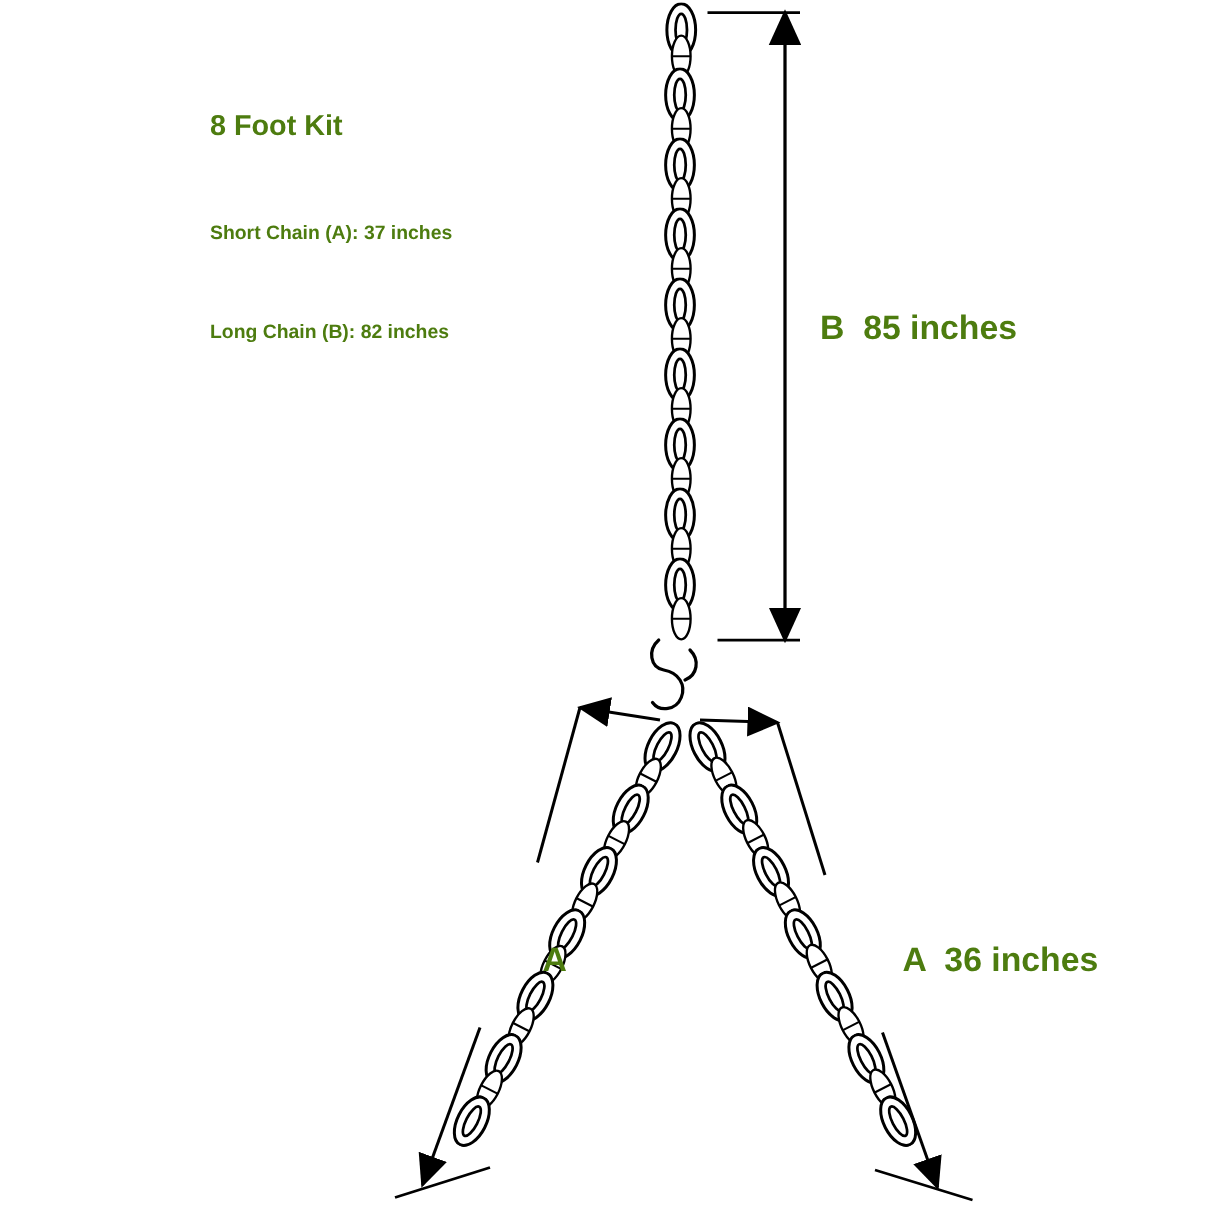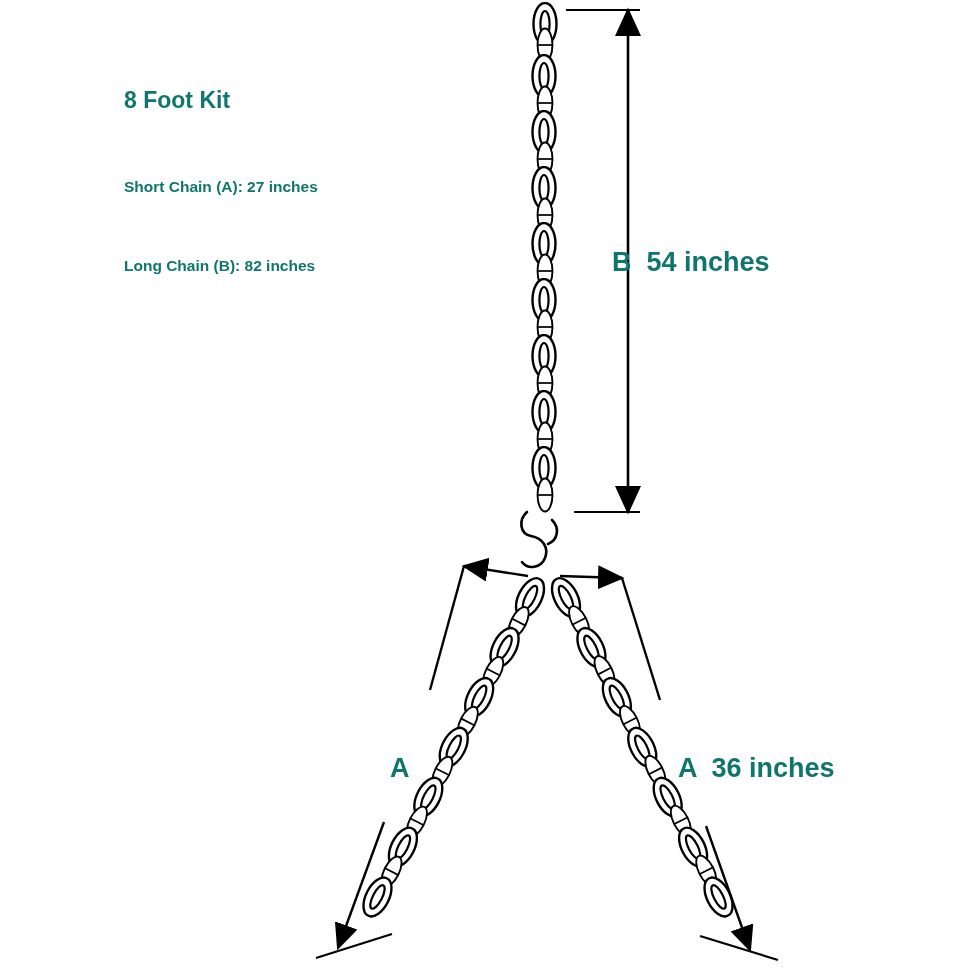--- a/index.html
+++ b/index.html
@@ -17,24 +17,25 @@
   }
   .svg-layer {
     position: absolute;
     left: 0;
     top: 0;
     width: 979px;
     height: 979px;
   }
   .label {
     position: absolute;
-    color: #0f766e;
+    color: #4d7c0f;
     font-weight: bold;
     white-space: pre;
     line-height: 1.25;
+    margin-left: 44px;
   }
   #title-block {
     left: 124px;
     top: 28px;
     font-size: 23px;
   }
   #title-block .sub {
     font-size: 15.5px;
     font-weight: bold;
     margin-top: 5px;
@@ -244,21 +245,21 @@
     <g>
       <line x1="384" y1="822" x2="338" y2="948" stroke="#000000" stroke-width="2.4" marker-end="url(#arrow)"></line>
       <line x1="316" y1="958" x2="392" y2="934" stroke="#000000" stroke-width="2.2"></line>
       <line x1="706" y1="826" x2="750" y2="950" stroke="#000000" stroke-width="2.4" marker-end="url(#arrow)"></line>
       <line x1="700" y1="936" x2="778" y2="960" stroke="#000000" stroke-width="2.2"></line>
     </g>
   </svg>
 
   <div class="label" id="title-block">
     <div>8 Foot Kit</div>
-    <div class="sub">Short Chain (A): 27 inches</div>
+    <div class="sub">Short Chain (A): 37 inches</div>
     <div class="sub" style="margin-top:2px">Long Chain (B): 82 inches</div>
   </div>
 
-  <div class="label" id="label-b">B  54 inches</div>
+  <div class="label" id="label-b">B  85 inches</div>
   <div class="label" id="label-a-left">A</div>
   <div class="label" id="label-a-right">A  36 inches</div>
 
 </div>
 
 </body></html>

